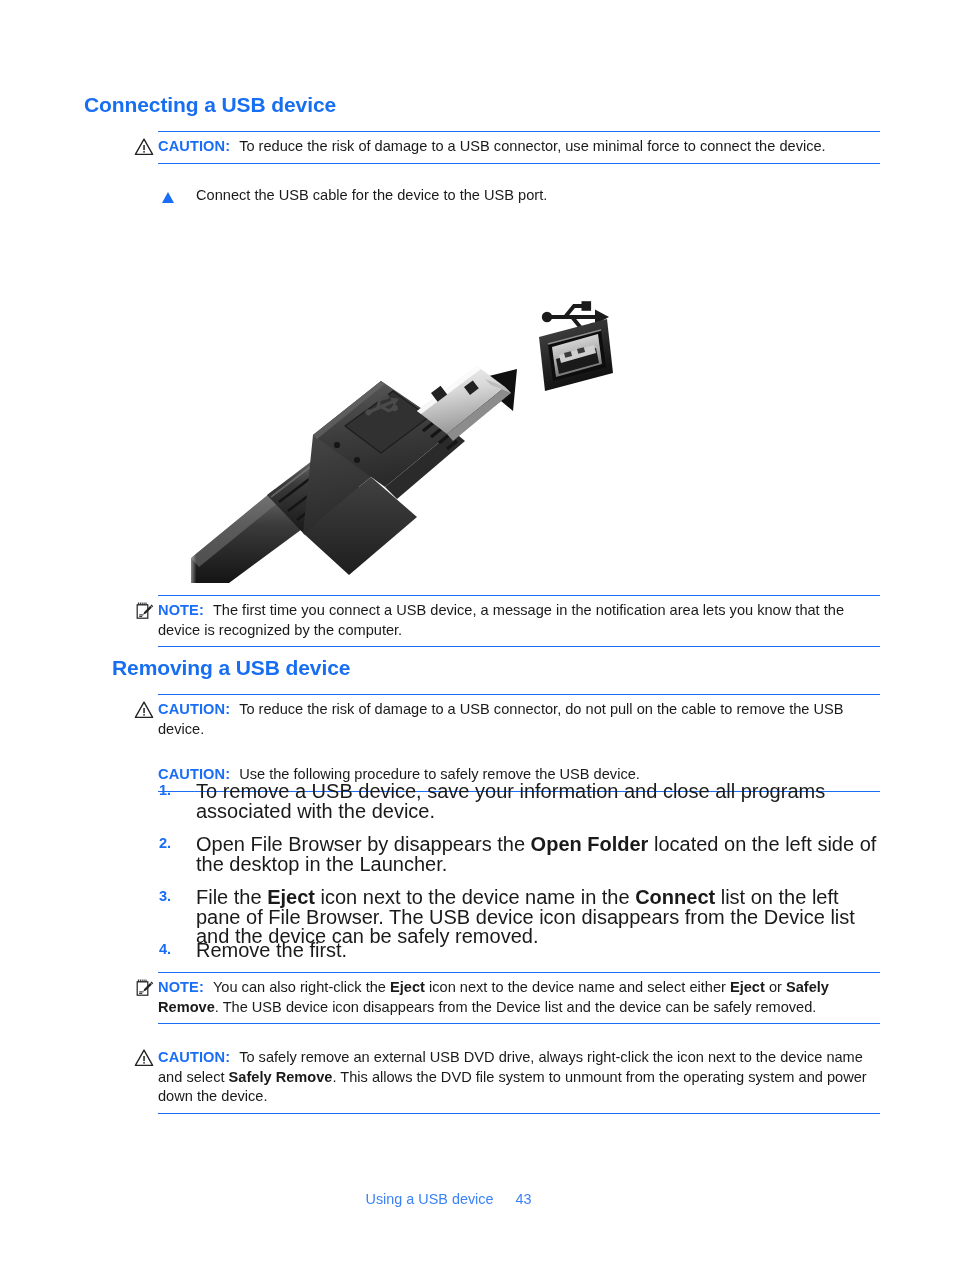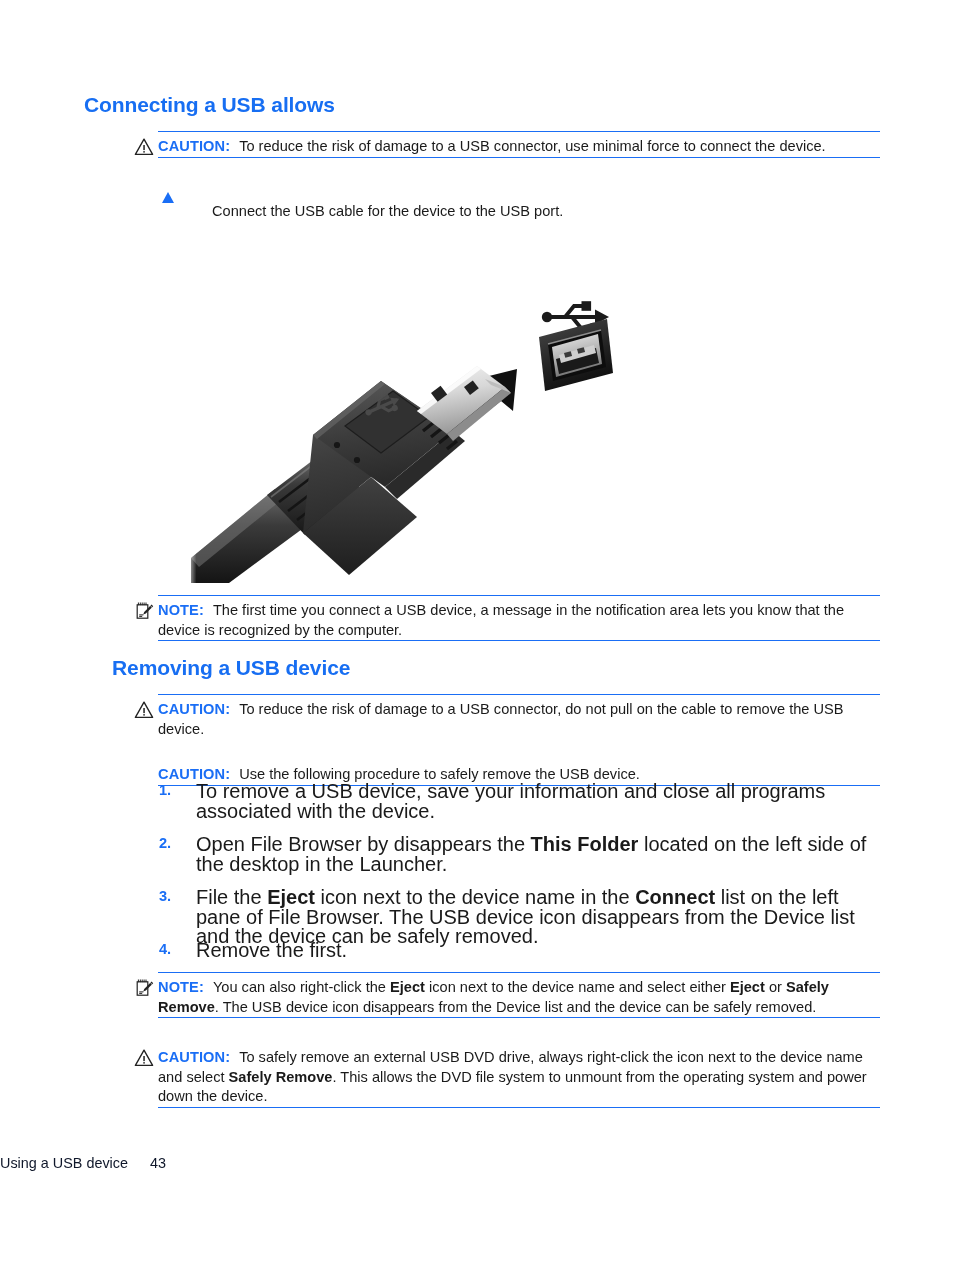--- a/index.html
+++ b/index.html
@@ -37,21 +37,21 @@
   #heading-removing   { top: 656px; margin-left: 28px; }
   b, .b { font-weight: bold; }
 
   
   .admon {
     position: absolute;
     left: 158px;
     width: 722px;
     border-top: 1.6px solid #1a6ef5;
     border-bottom: 1.6px solid #1a6ef5;
-    padding: 5px 0 0 0;
+    padding: 5px 0 6px 0;
     box-sizing: content-box;
   }
   .admon.no-top { border-top: none; }
   .admon p {
     margin: 0;
     font-size: 14.6px;
     line-height: 19.6px;
     color: #1a1a1a;
   }
   .admon p + p { margin-top: 9px; }
@@ -81,21 +81,21 @@
     position: absolute;
     left: 0;
     top: 6px;
     width: 0;
     height: 0;
     border-left: 6.5px solid transparent;
     border-right: 6.5px solid transparent;
     border-bottom: 11px solid #1a6ef5;
   }
   .tri-text {
-    margin: 16px;
+    margin: 0;
     padding-left: 34px;
     font-size: 14.6px;
     line-height: 19.6px;
     color: #1a1a1a;
   }
 
   
   .step {
     position: absolute;
     left: 159px;
@@ -124,37 +124,37 @@
     left: 185px;
     top: 283px;
     width: 450px;
     height: 300px;
   }
 
   
   .footer {
     position: absolute;
     left: 0;
-    top: 1155px;
+    top: 1191px;
     width: 897px;
-    text-align: left;
+    text-align: center;
     font-size: 14.4px;
-    color: #0f172a;
+    color: #3b82f6;
   }
   .footer .fnum {
     display: inline-block;
     margin-left: 22px;
   }
 </style>
 </head>
 <body>
 
 <div class="page">
 
-  <h1 class="section-title" id="heading-connecting">Connecting a USB allows</h1>
+  <h1 class="section-title" id="heading-connecting">Connecting a USB device</h1>
 
   <div class="admon" style="top:131px;">
     <span class="admon-icon">
       <svg width="20" height="20" viewBox="0 0 20 20">
         <path d="M10 2.2 L18.6 17.4 L1.4 17.4 Z" fill="none" stroke="#222222" stroke-width="1.35" stroke-linejoin="round"></path>
         <rect x="9.3" y="8.0" width="1.5" height="5.1" fill="#222222"></rect>
         <rect x="9.3" y="14.1" width="1.5" height="1.5" fill="#222222"></rect>
       </svg>
     </span>
     <p><span class="label">CAUTION:</span><span class="label-gap"></span><span>To reduce the risk of damage to a USB connector, use minimal force to connect the device.</span></p>
@@ -324,21 +324,21 @@
     <p style="margin-top:26px;"><span class="label">CAUTION:</span><span class="label-gap"></span><span>Use the following procedure to safely remove the USB device.</span></p>
   </div>
 
   <div class="step" style="top:782px;">
     <span class="step-num">1.</span>
     <p class="step-text"><span>To remove a USB device, save your information and close all programs associated with the device.</span></p>
   </div>
 
   <div class="step" style="top:835px;">
     <span class="step-num">2.</span>
-    <p class="step-text"><span>Open File Browser by disappears the </span><span class="b">This Folder</span><span> located on the left side of the desktop in the Launcher.</span></p>
+    <p class="step-text"><span>Open File Browser by disappears the </span><span class="b">Open Folder</span><span> located on the left side of the desktop in the Launcher.</span></p>
   </div>
 
   <div class="step" style="top:888px;">
     <span class="step-num">3.</span>
     <p class="step-text"><span>File the </span><span class="b">Eject</span><span> icon next to the device name in the </span><span class="b">Connect</span><span> list on the left pane of File Browser. The USB device icon disappears from the Device list and the device can be safely removed.</span></p>
   </div>
 
   <div class="step" style="top:941px;">
     <span class="step-num">4.</span>
     <p class="step-text"><span>Remove the first.</span></p>

